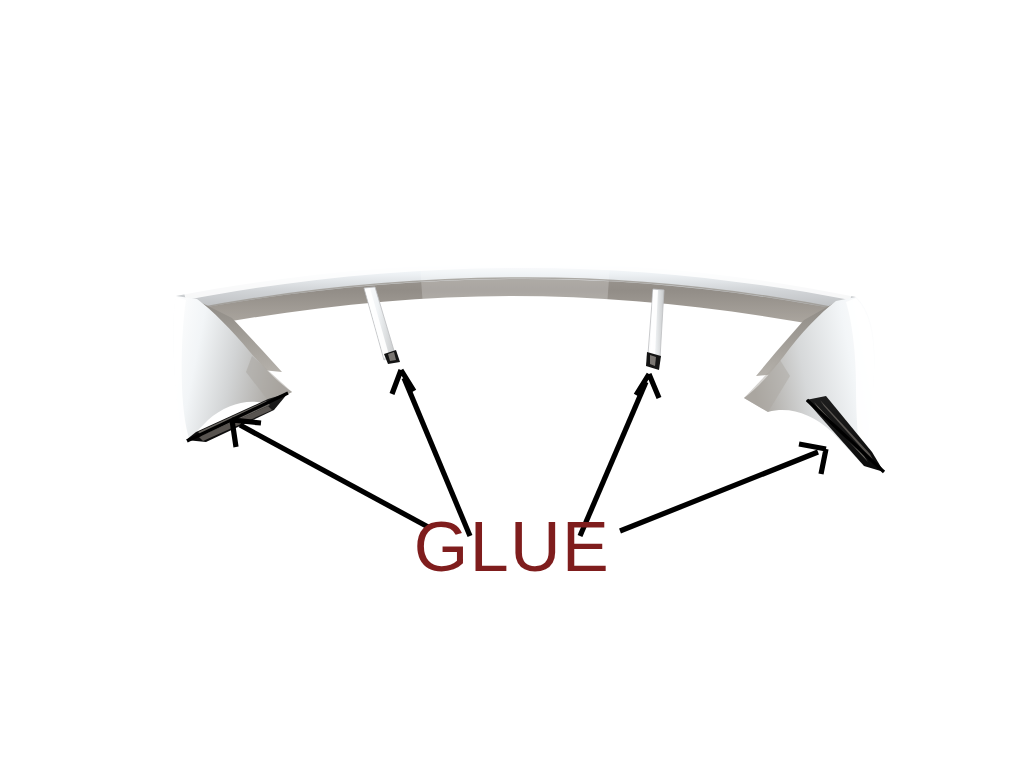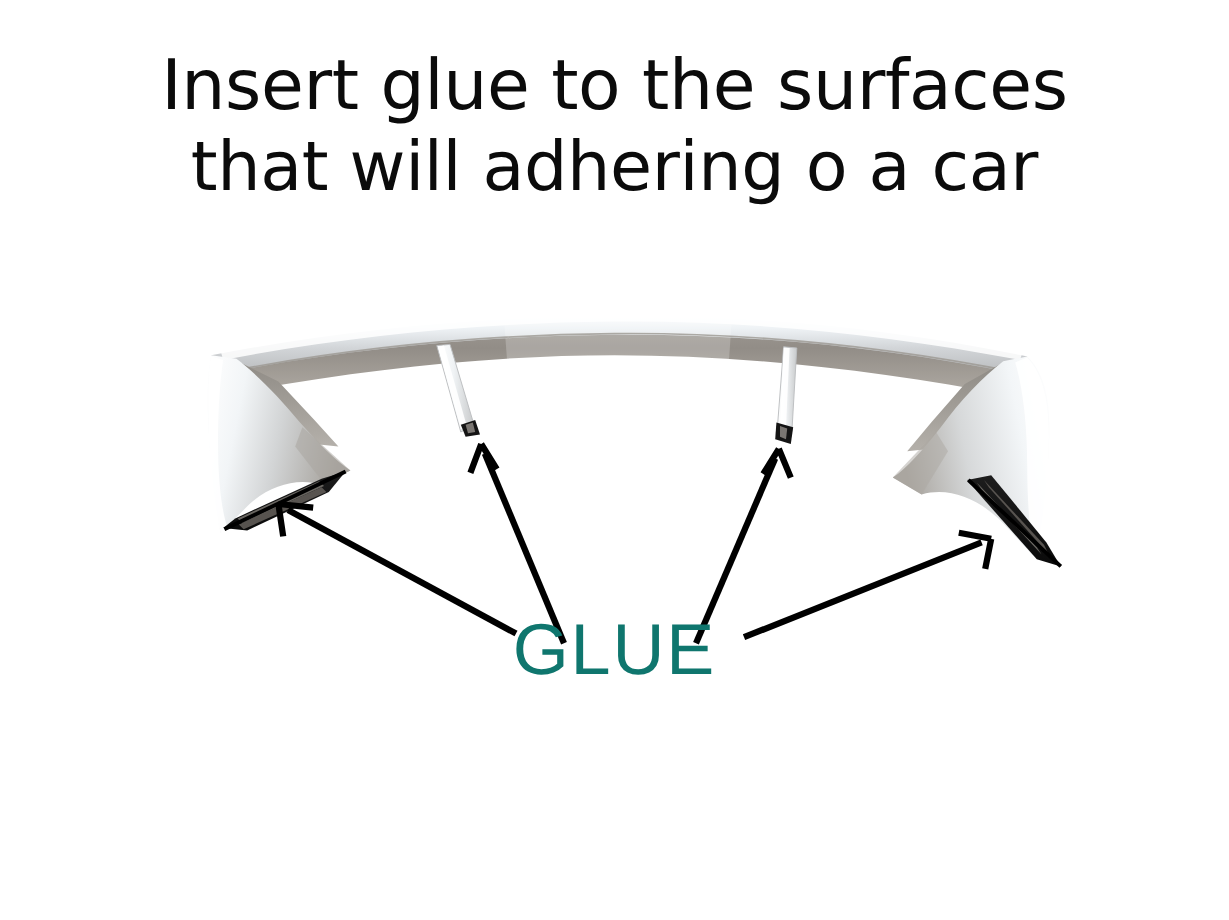--- a/index.html
+++ b/index.html
@@ -37,46 +37,42 @@
   #heading .hline2 {
     font-size: 57px;
   }
   
   #glue-label {
     position: absolute;
     left: 0;
     top: 512px;
     width: 1024px;
     text-align: center;
-    color: #0f766e;
+    color: #7f1d1d;
     font-family: "Liberation Sans", sans-serif;
     font-weight: 400;
-    font-size: 60px;
+    font-size: 70px;
     line-height: 1;
     letter-spacing: 1.5px;
   }
   
   #artwork, #arrows {
     position: absolute;
     left: 0;
     top: 0;
     width: 1024px;
     height: 767px;
   }
   #arrows { pointer-events: none; }
 </style>
 </head>
 <body>
 
 <div id="stage">
 
-  <div id="heading">
-    <span class="hline hline1">Insert glue to the surfaces</span>
-    <span class="hline hline2">that will adhering o a car</span>
-  </div>
 
   <svg id="artwork" viewBox="0 0 1024 767">
     <defs>
 
       <linearGradient id="gBladeTop" x1="0" y1="0" x2="0" y2="1">
         <stop offset="0%" stop-color="#fdfeff"></stop>
         <stop offset="22%" stop-color="#eef2f5"></stop>
         <stop offset="55%" stop-color="#d2d5d8"></stop>
         <stop offset="100%" stop-color="#b9bbbd"></stop>
       </linearGradient>

